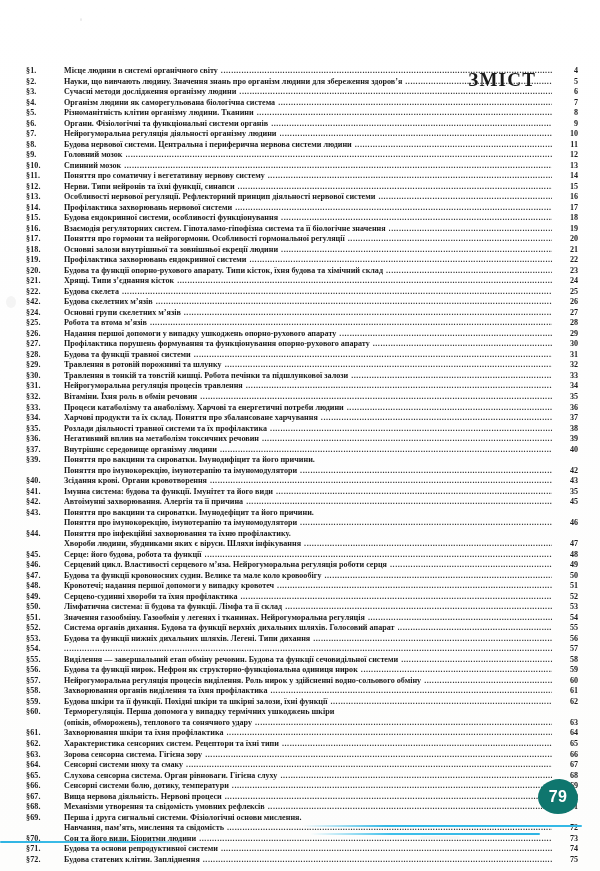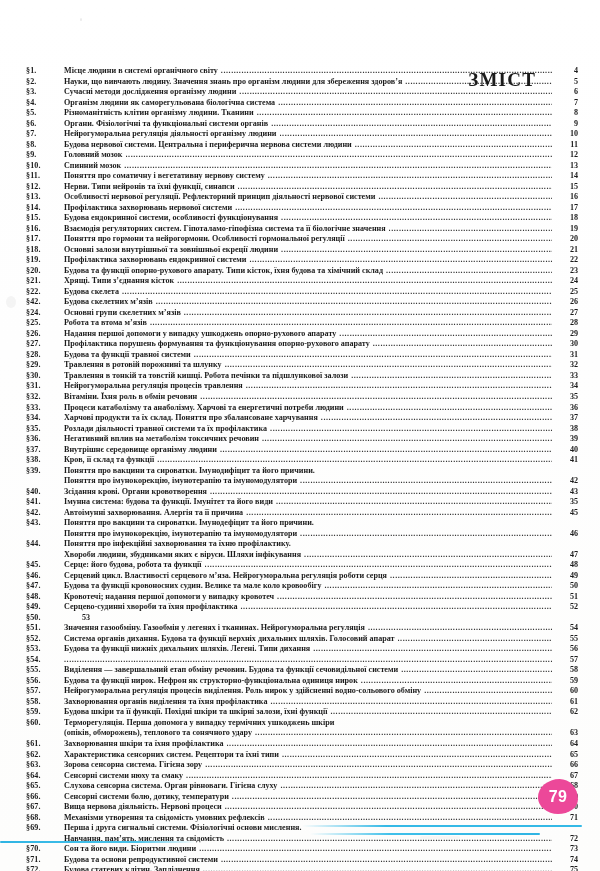--- a/index.html
+++ b/index.html
@@ -106,21 +106,21 @@
   .toc-row.noleader .leader::after { content: ""; }
   .toc-row.noleader .toc-page { visibility: hidden; }
 
   
   .folio-blob {
     position: absolute;
     right: 22px;
     bottom: 57px;
     width: 40px;
     height: 35px;
-    background: #ec4899;
+    background: #0f766e;
     border-radius: 54% 46% 50% 50% / 52% 58% 42% 48%;
     display: flex;
     align-items: center;
     justify-content: center;
   }
   .folio-num {
     color: #ffffff;
     font-size: 16px;
     font-weight: bold;
     font-family: "Liberation Sans", sans-serif;
@@ -456,28 +456,20 @@
         <span class="toc-page">39</span>
       </div>
       <div class="toc-row">
         <span class="toc-num">§37.</span>
         <span class="toc-body">
           <span class="toc-text">Внутрішнє середовище організму людини</span>
           <span class="leader"></span>
         </span>
         <span class="toc-page">40</span>
       </div>
-      <div class="toc-row">
-        <span class="toc-num">§38.</span>
-        <span class="toc-body">
-          <span class="toc-text">Кров, її склад та функції</span>
-          <span class="leader"></span>
-        </span>
-        <span class="toc-page">41</span>
-      </div>
       <div class="toc-row noleader">
         <span class="toc-num">§39.</span>
         <span class="toc-body">
           <span class="toc-text">Поняття про вакцини та сироватки. Імунодифіцит та його причини.</span>
           <span class="leader"></span>
         </span>
         <span class="toc-page"></span>
       </div>
       <div class="toc-row cont">
         <span class="toc-num"></span>
@@ -578,20 +570,24 @@
       <div class="toc-row">
         <span class="toc-num">§49.</span>
         <span class="toc-body">
           <span class="toc-text">Серцево-судинні хвороби та їхня профілактика</span>
           <span class="leader"></span>
         </span>
         <span class="toc-page">52</span>
       </div>
       <div class="toc-row">
         <span class="toc-num">§50.</span>
+        <span class="toc-body">
+          <span class="toc-text">Лімфатична система: її будова та функції. Лімфа та її склад</span>
+          <span class="leader"></span>
+        </span>
         <span class="toc-page">53</span>
       </div>
       <div class="toc-row">
         <span class="toc-num">§51.</span>
         <span class="toc-body">
           <span class="toc-text">Значення газообміну. Газообмін у легенях і тканинах. Нейрогуморальна регуляція</span>
           <span class="leader"></span>
         </span>
         <span class="toc-page">54</span>
       </div>

